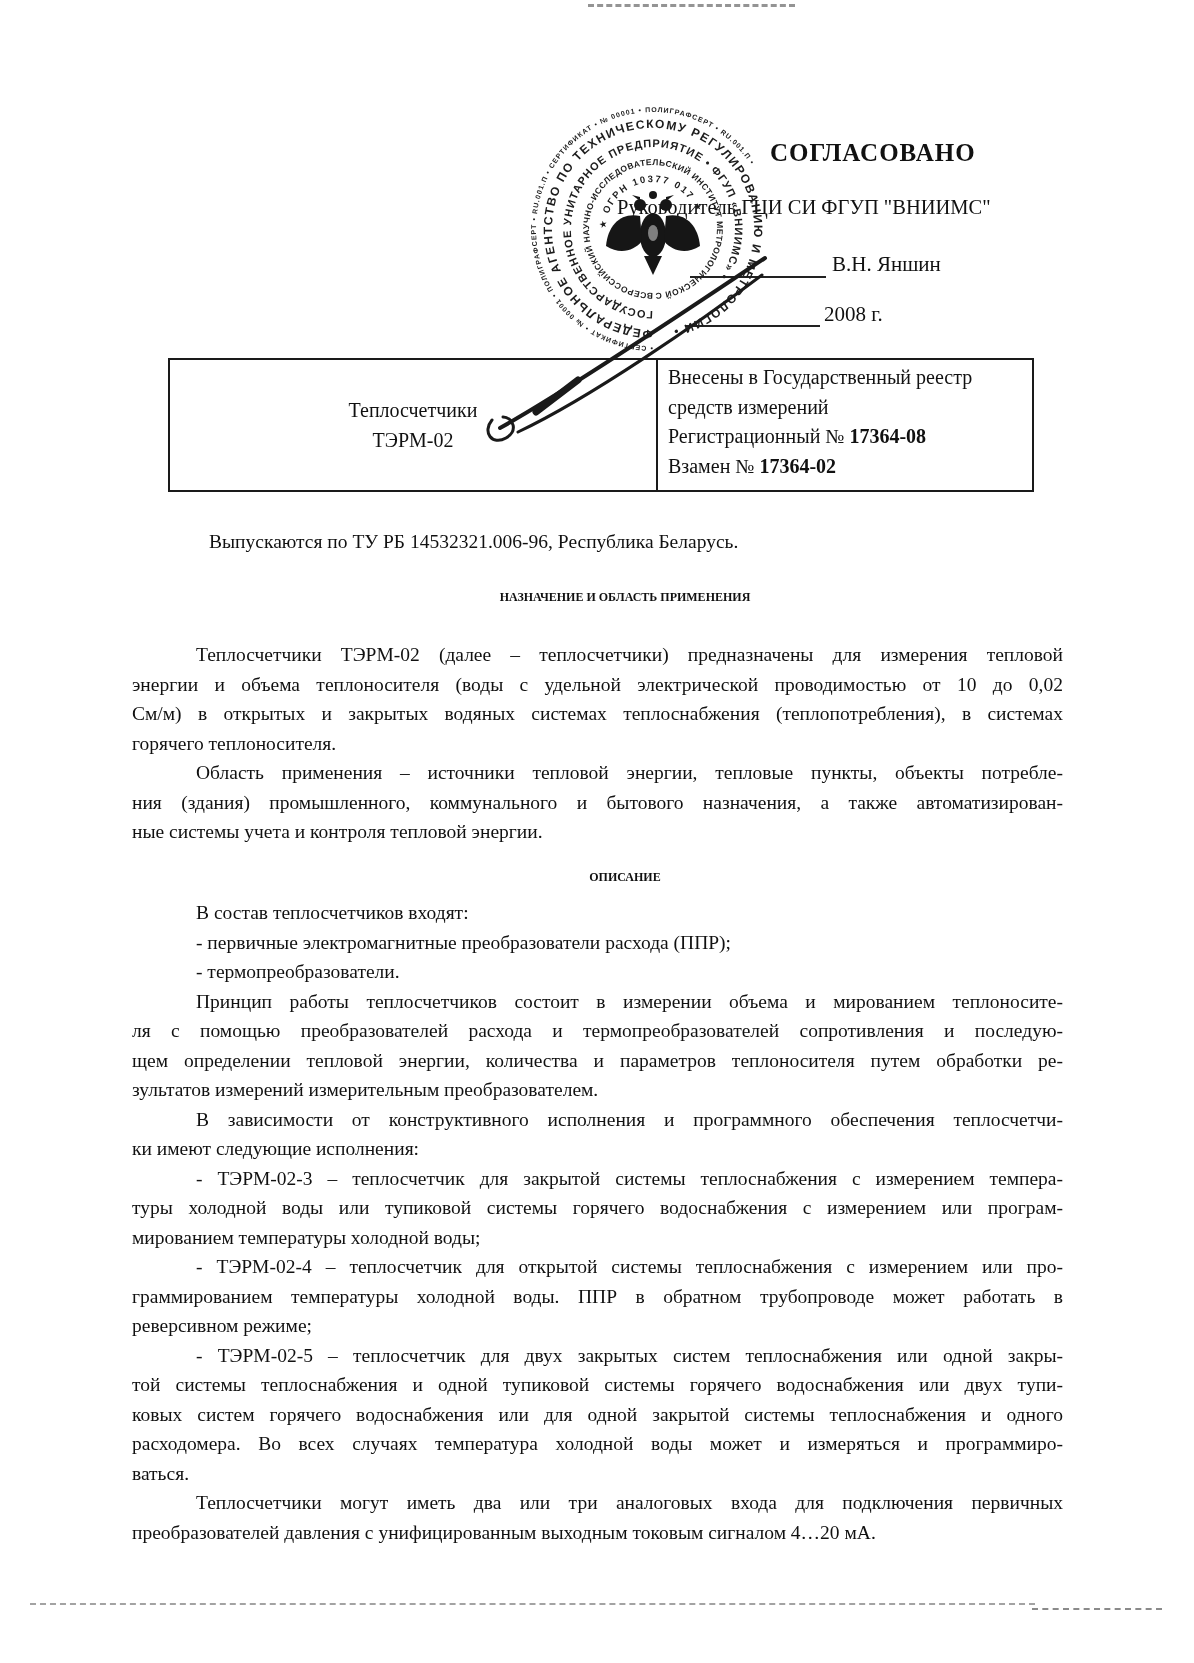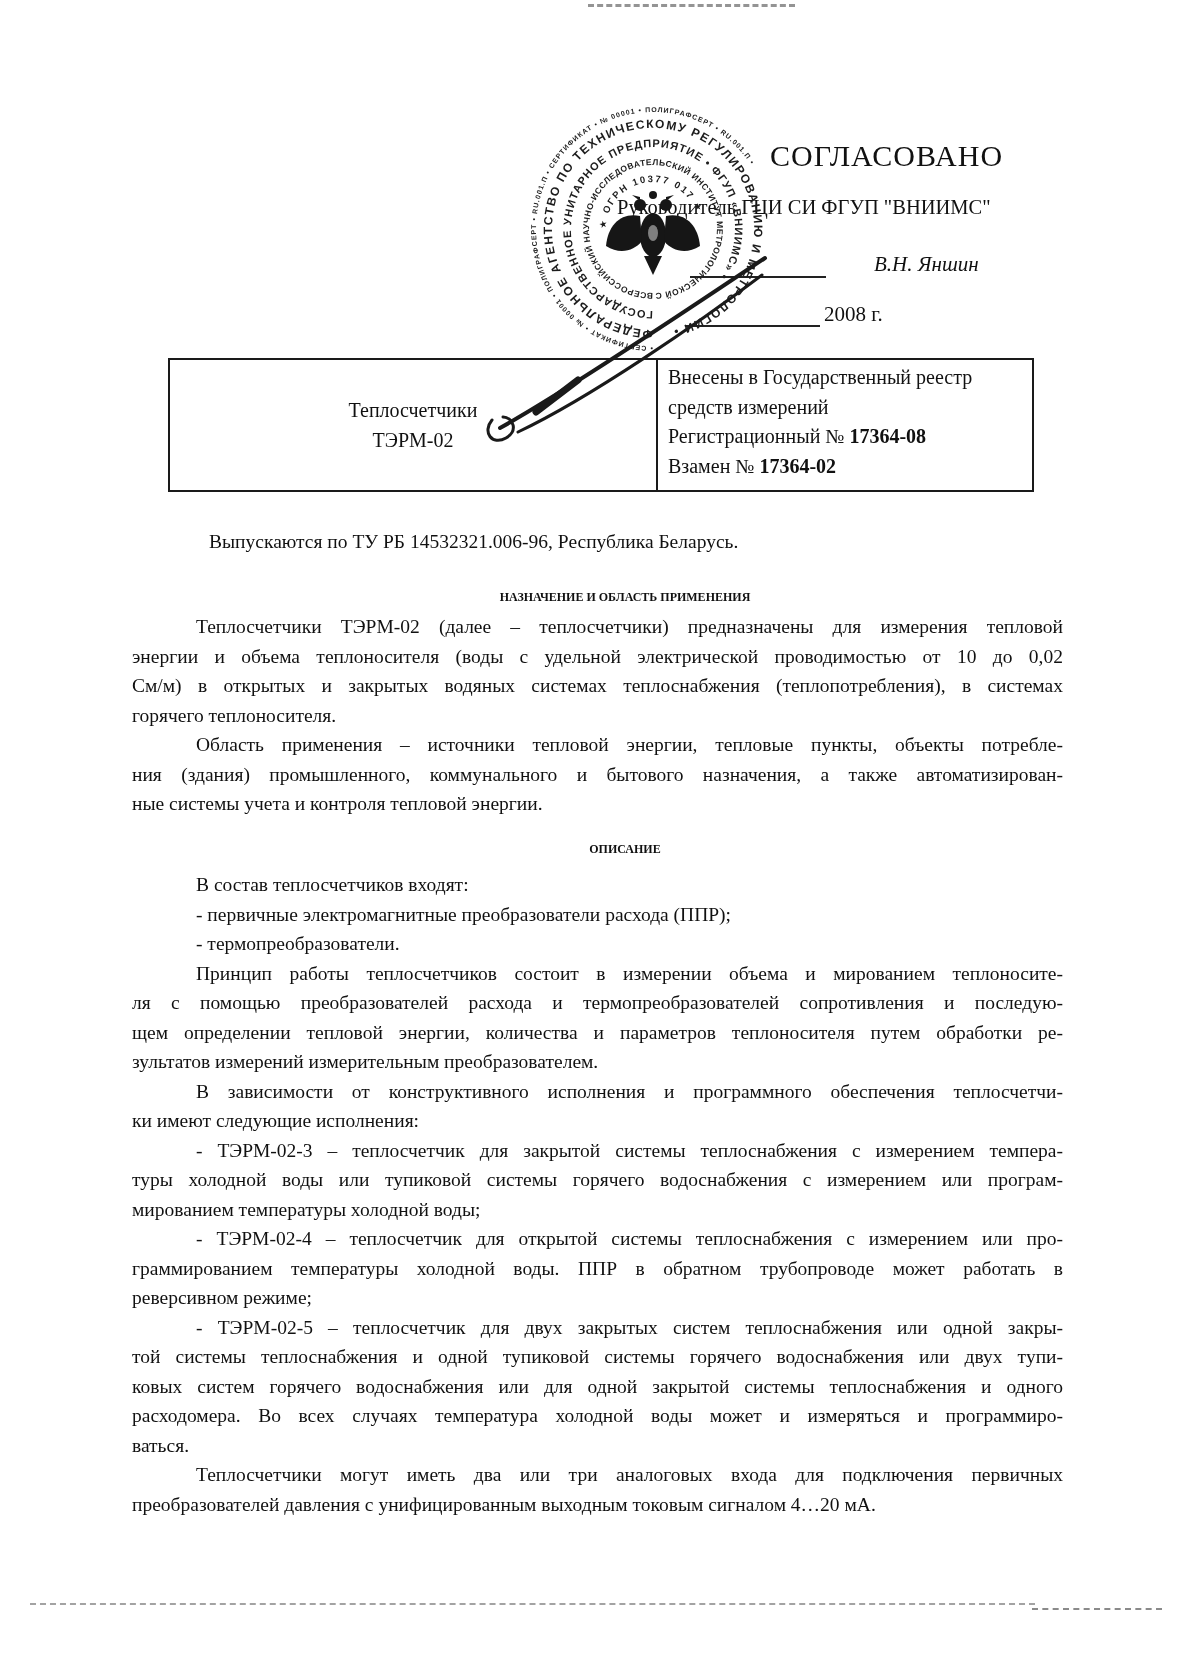--- a/index.html
+++ b/index.html
@@ -7,26 +7,26 @@
     position:relative;width:1194px;height:1663px;background:#ffffff;
     font-family:"Liberation Serif","DejaVu Serif",serif;color:#111;overflow:hidden;
     margin:0 auto;
   }
   
   .scan-top{position:absolute;left:588px;top:4px;width:207px;height:0;border-top:3px dashed #949494;}
   .scan-bottom{position:absolute;left:30px;top:1603px;width:1005px;height:0;border-top:2px dashed #a3a3a3;}
   .scan-bottom2{position:absolute;left:1032px;top:1608px;width:130px;height:0;border-top:2px dashed #8a8a8a;}
 
   
-  .approval-title{position:absolute;left:770px;top:139px;font-size:30px;font-weight:normal;letter-spacing:1px;}
+  .approval-title{position:absolute;left:770px;top:139px;font-size:25px;font-weight:bold;letter-spacing:1px;}
   .approval-line{position:absolute;left:617px;top:196px;font-size:20.5px;white-space:nowrap;}
   .sig-underline{position:absolute;height:0;border-top:2px solid #222;}
   .u1{left:690px;top:276px;width:136px;}
   .u2{left:686px;top:325px;width:134px;}
-  .approval-name{position:absolute;left:874px;top:252px;font-size:21px;white-space:nowrap;font-style:italic;}
+  .approval-name{position:absolute;left:832px;top:252px;font-size:21px;white-space:nowrap;}
   .approval-date{position:absolute;left:824px;top:302px;font-size:21px;white-space:nowrap;}
 
   .stamp{position:absolute;left:526px;top:102px;width:254px;height:254px;}
   .stamp text{font-family:"Liberation Sans","DejaVu Sans",sans-serif;fill:#1c1c1c;font-weight:bold;}
   .ring-cert{font-size:7px;letter-spacing:1px;}
   .ring-agency{font-size:12px;letter-spacing:1.5px;}
   .ring-enterprise{font-size:11px;letter-spacing:1px;}
   .ring-institute{font-size:8.5px;letter-spacing:0.5px;}
   .ring-ogrn{font-size:9.5px;letter-spacing:2px;}
   .signature{position:absolute;left:440px;top:180px;width:420px;height:300px;pointer-events:none;}
@@ -40,21 +40,21 @@
   
   .content{position:absolute;left:132px;top:527px;width:931px;font-size:19.5px;line-height:29.5px;}
   .line{text-align:justify;text-align-last:justify;}
   .line.last{text-align-last:left;}
   .line.first{text-indent:64px;}
   .intro .line{text-indent:77px;}
   .heading{font-weight:bold;text-align:center;margin:0 0 0 55px;font-size:12px;line-height:29.5px;}
   .h-purpose{margin-top:26px;}
   .h-desc{margin-top:16px;}
   .para{margin:0;}
-  .mt28{}
+  .mt28{margin-top:28px;}
   .mt6{margin-top:6px;}
 </style>
 </head>
 <body>
 
 <div class="page">
 
   <div class="scan-top"></div>
 
   <div class="approval-title">СОГЛАСОВАНО</div>

